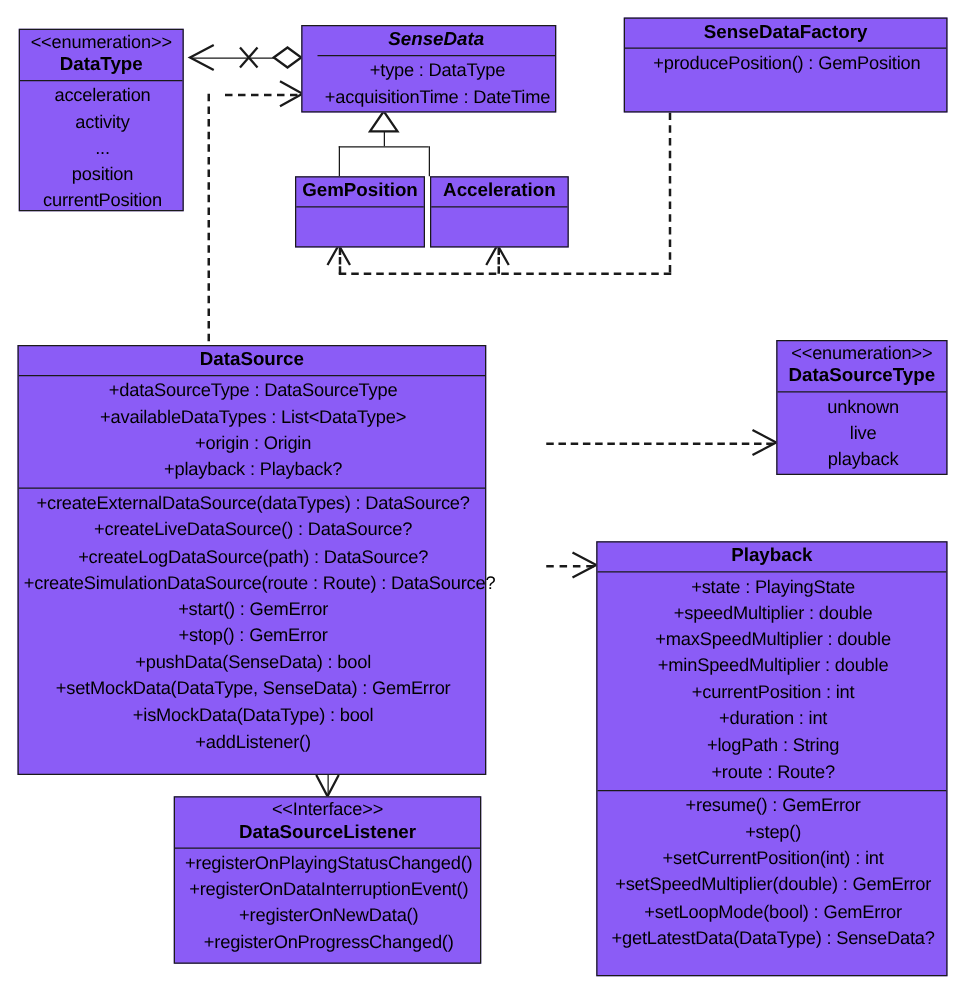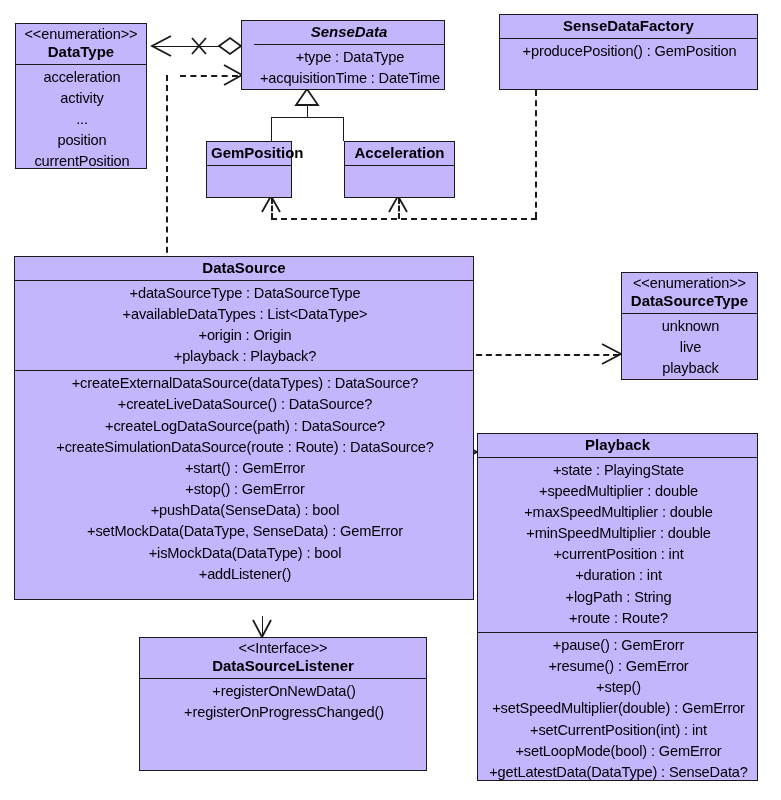--- a/index.html
+++ b/index.html
@@ -17,21 +17,21 @@
     height: 800px;
     background: #ffffff;
     overflow: hidden;
   }
 
   
   .uml-class {
     position: absolute;
     box-sizing: border-box;
     border: 1.6px solid #1a1a1a;
-    background: #c4b5fd;
+    background: #8b5cf6;
     z-index: 5;
   }
   .uml-header {
     box-sizing: border-box;
     padding: 2px 4px 3px 4px;
     text-align: center;
     line-height: 1.18;
   }
   .uml-header.with-rule {
     border-bottom: 1.6px solid #1a1a1a;
@@ -178,35 +178,35 @@
 
   <div class="uml-class" style="left:499px; top:14px; width:259px; height:76px;">
     <div class="uml-header with-rule">
       <span class="cname">SenseDataFactory</span>
     </div>
     <div class="uml-compartment">
       <div class="member static">+producePosition() : GemPosition</div>
     </div>
   </div>
 
-  <div class="uml-class" style="left:206px; top:141px; width:86px; height:57px;">
+  <div class="uml-class" style="left:236px; top:141px; width:104px; height:57px;">
     <div class="uml-header with-rule">
       <span class="cname">GemPosition</span>
     </div>
     <div class="uml-compartment empty"></div>
   </div>
 
   <div class="uml-class" style="left:344px; top:141px; width:111px; height:57px;">
     <div class="uml-header with-rule">
       <span class="cname">Acceleration</span>
     </div>
     <div class="uml-compartment empty"></div>
   </div>
 
-  <div class="uml-class" style="left:14px; top:256px; width:460px; height:344px;">
+  <div class="uml-class" style="left:14px; top:276px; width:375px; height:344px;">
     <div class="uml-header with-rule">
       <span class="cname">DataSource</span>
     </div>
     <div class="uml-compartment">
       <div class="member">+dataSourceType : DataSourceType</div>
       <div class="member">+availableDataTypes : List&lt;DataType&gt;</div>
       <div class="member">+origin : Origin</div>
       <div class="member">+playback : Playback?</div>
     </div>
     <div class="uml-compartment ruled">
@@ -228,49 +228,50 @@
       <span class="stereotype">&lt;&lt;enumeration&gt;&gt;</span>
       <span class="cname">DataSourceType</span>
     </div>
     <div class="uml-compartment">
       <div class="member">unknown</div>
       <div class="member">live</div>
       <div class="member">playback</div>
     </div>
   </div>
 
-  <div class="uml-class" style="left:139px; top:637px; width:288px; height:134px;">
+  <div class="uml-class" style="left:139px; top:637px; width:246px; height:134px;">
     <div class="uml-header with-rule">
       <span class="stereotype">&lt;&lt;Interface&gt;&gt;</span>
       <span class="cname">DataSourceListener</span>
     </div>
     <div class="uml-compartment">
+      <div class="member">+registerOnPlayingStatusChanged()</div>
+      <div class="member">+registerOnDataInterruptionEvent()</div>
       <div class="member">+registerOnNewData()</div>
       <div class="member">+registerOnProgressChanged()</div>
     </div>
   </div>
 
   <div class="uml-class" style="left:477px; top:433px; width:281px; height:348px;">
     <div class="uml-header with-rule">
       <span class="cname">Playback</span>
     </div>
     <div class="uml-compartment">
       <div class="member">+state : PlayingState</div>
       <div class="member">+speedMultiplier : double</div>
       <div class="member">+maxSpeedMultiplier : double</div>
       <div class="member">+minSpeedMultiplier : double</div>
       <div class="member">+currentPosition : int</div>
       <div class="member">+duration : int</div>
       <div class="member">+logPath : String</div>
       <div class="member">+route : Route?</div>
     </div>
     <div class="uml-compartment ruled">
-      <div class="member">+pause() : GemErorr</div>
       <div class="member">+resume() : GemError</div>
       <div class="member">+step()</div>
+      <div class="member">+setCurrentPosition(int) : int</div>
       <div class="member">+setSpeedMultiplier(double) : GemError</div>
-      <div class="member">+setCurrentPosition(int) : int</div>
       <div class="member">+setLoopMode(bool) : GemError</div>
       <div class="member">+getLatestData(DataType) : SenseData?</div>
     </div>
   </div>
 
 </div>
 
 </body></html>

